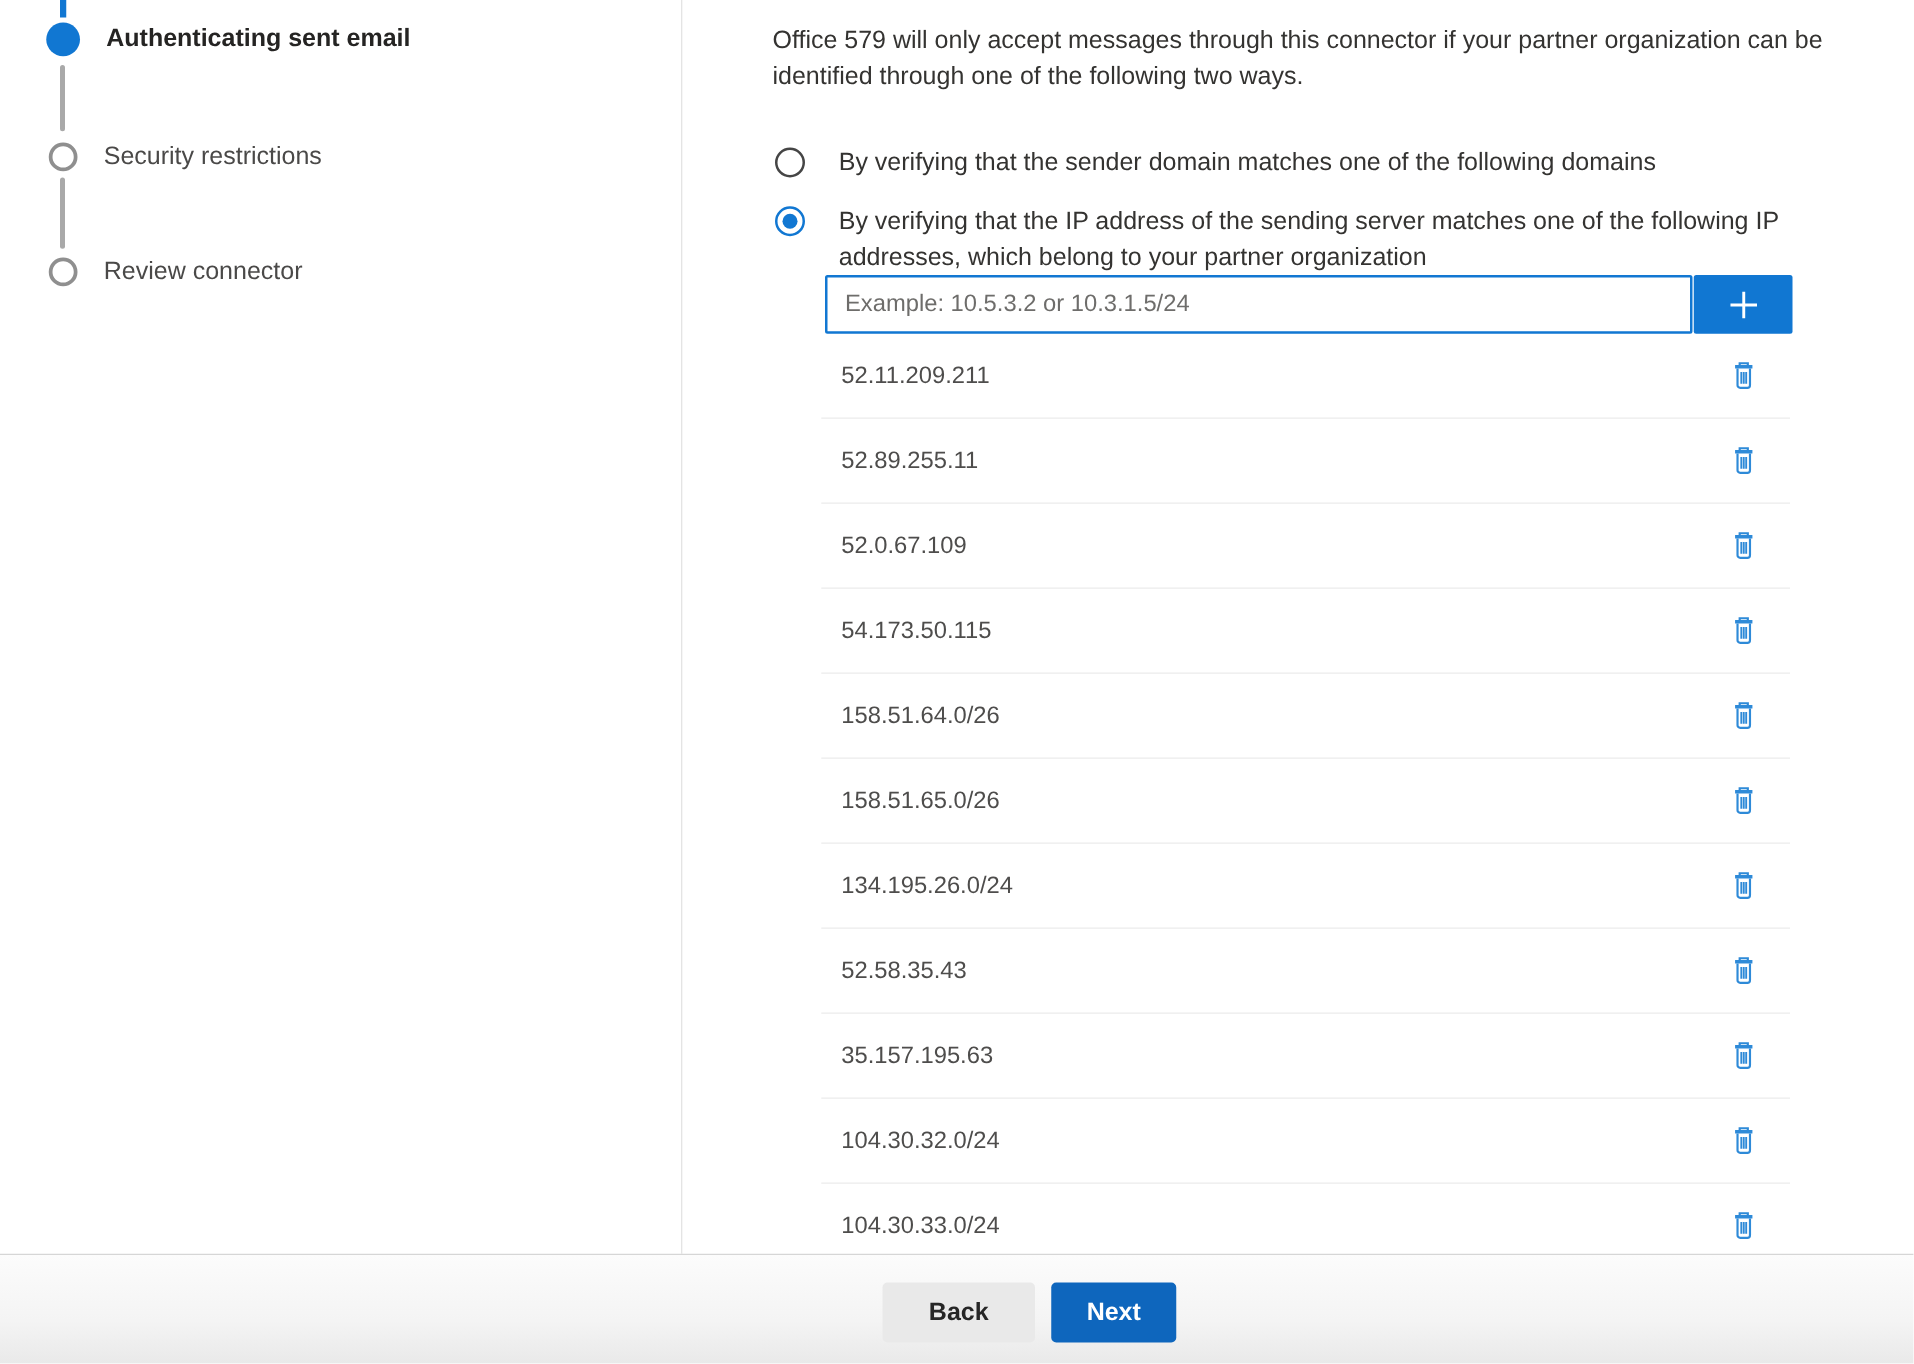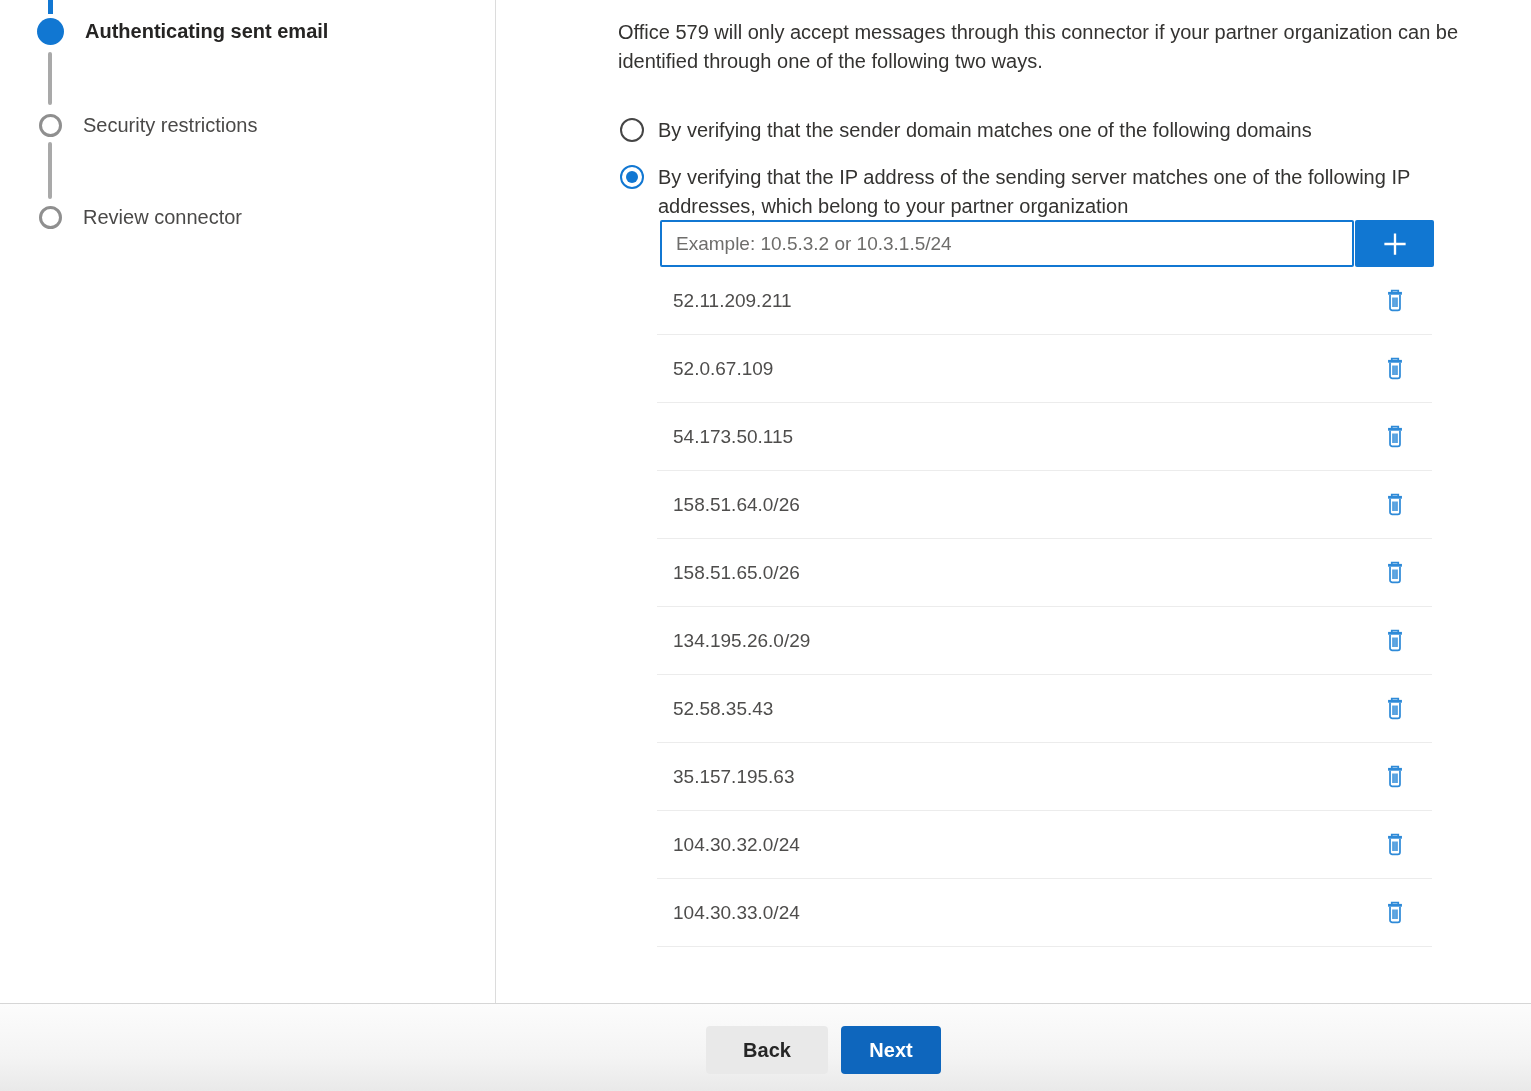--- a/index.html
+++ b/index.html
@@ -1,42 +1,42 @@
 <!DOCTYPE html>
 <html style="--accent: #1177d2; --next: #0e66bd;"><head>
 <meta charset="utf-8">
 <style>
   * { margin:0; padding:0; box-sizing:border-box; }
   html,body { width:1531px; height:1091px; background:#fff; }
   body { font-family:"Liberation Sans","DejaVu Sans",sans-serif; color:#343331; }
   .page { position:relative; width:1531px; height:1091px; overflow:hidden; background:#fff; }
 
   
-  .sidebar { position:absolute; left:0; top:0; width:496px; height:1003px;
+  .sidebar { position:absolute; left:0; top:0; width:546px; height:1003px;
              border-right:1px solid #dcdcdc; background:#fff; }
   .stem-top { position:absolute; left:48px; top:0; width:5px; height:14px; background:var(--accent); }
   .connector { position:absolute; left:48px; width:4px; background:#a9a9a9; border-radius:2px; }
   .connector.c1 { top:52px; height:53px; }
   .connector.c2 { top:142px; height:57px; }
   .step { position:absolute; left:37px; display:flex; align-items:center; }
   .step .circle { width:27px; height:27px; border-radius:50%; flex:0 0 auto; }
   .step.active .circle { background:var(--accent); }
   .step:not(.active) .circle { width:23px; height:23px; margin-left:2px; background:#fff;
                                border:3px solid #8f8f8f; }
   .step .lbl { margin-left:21px; font-size:20px; line-height:27px; color:#4a4948; white-space:nowrap; }
   .step.active .lbl { font-weight:bold; color:#252423; }
   .step.s0 { top:18px; }
   .step.s1 { top:112px; }
   .step.s2 { top:204px; }
 
   
   .content { position:absolute; left:546px; top:0; width:985px; height:1003px; overflow:hidden; background:#fff; }
   .intro { position:absolute; left:72px; top:18px; width:914px; font-size:20px; line-height:29px; color:#343331; }
 
-  .radio-option { position:absolute; left:74px; display:flex; align-items:flex-start; cursor:default; }
+  .radio-option { position:absolute; left:74px; display:flex; align-items:flex-start; cursor:default;gap:13px; }
   .radio-option.opt0 { top:116px; }
   .radio-option.opt1 { top:163px; }
   .radio { width:24px; height:24px; border-radius:50%; flex:0 0 auto; margin-top:2px;
            border:2px solid #454545; background:#fff; position:relative; }
   .radio-option.selected .radio { border-color:var(--accent); }
   .radio-option.selected .radio::after { content:""; position:absolute; left:4px; top:4px;
            width:12px; height:12px; border-radius:50%; background:var(--accent); }
   .radio-lbl { margin-left:14px; font-size:20px; line-height:29px; color:#343331; max-width:832px; }
 
   .ip-input-row { position:absolute; left:114px; top:220px; display:flex; align-items:stretch; }
@@ -121,20 +121,35 @@
           <line x1="4.6" y1="4.9" x2="17.4" y2="4.9" stroke-width="2.6"></line>
           <path d="M6.4 6.2 v12.4 a2 2 0 0 0 2 2 h5.2 a2 2 0 0 0 2 -2 V6.2" stroke-width="1.6"></path>
           <line x1="9.2" y1="8.8" x2="9.2" y2="17.6" stroke-width="1.4"></line>
           <line x1="11" y1="8.8" x2="11" y2="17.6" stroke-width="1.4"></line>
           <line x1="12.8" y1="8.8" x2="12.8" y2="17.6" stroke-width="1.4"></line>
         </g>
       </svg>
     </button>
   </div>
 
+  <div class="ip-row">
+    <span class="ip-val">52.89.255.11</span>
+    <button class="del-btn" style="color: rgb(46, 138, 216);">
+      <svg width="24" height="26" viewBox="0 0 22 24">
+        <g fill="none" stroke="currentColor">
+          <path d="M8 3.8 V2.4 h6 v1.4" stroke-width="1.6"></path>
+          <line x1="4.6" y1="4.9" x2="17.4" y2="4.9" stroke-width="2.6"></line>
+          <path d="M6.4 6.2 v12.4 a2 2 0 0 0 2 2 h5.2 a2 2 0 0 0 2 -2 V6.2" stroke-width="1.6"></path>
+          <line x1="9.2" y1="8.8" x2="9.2" y2="17.6" stroke-width="1.4"></line>
+          <line x1="11" y1="8.8" x2="11" y2="17.6" stroke-width="1.4"></line>
+          <line x1="12.8" y1="8.8" x2="12.8" y2="17.6" stroke-width="1.4"></line>
+        </g>
+      </svg>
+    </button>
+  </div>
 
   <div class="ip-row">
     <span class="ip-val">52.0.67.109</span>
     <button class="del-btn" style="color: rgb(46, 138, 216);">
       <svg width="24" height="26" viewBox="0 0 22 24">
         <g fill="none" stroke="currentColor">
           <path d="M8 3.8 V2.4 h6 v1.4" stroke-width="1.6"></path>
           <line x1="4.6" y1="4.9" x2="17.4" y2="4.9" stroke-width="2.6"></line>
           <path d="M6.4 6.2 v12.4 a2 2 0 0 0 2 2 h5.2 a2 2 0 0 0 2 -2 V6.2" stroke-width="1.6"></path>
           <line x1="9.2" y1="8.8" x2="9.2" y2="17.6" stroke-width="1.4"></line>
@@ -187,21 +202,21 @@
           <path d="M6.4 6.2 v12.4 a2 2 0 0 0 2 2 h5.2 a2 2 0 0 0 2 -2 V6.2" stroke-width="1.6"></path>
           <line x1="9.2" y1="8.8" x2="9.2" y2="17.6" stroke-width="1.4"></line>
           <line x1="11" y1="8.8" x2="11" y2="17.6" stroke-width="1.4"></line>
           <line x1="12.8" y1="8.8" x2="12.8" y2="17.6" stroke-width="1.4"></line>
         </g>
       </svg>
     </button>
   </div>
 
   <div class="ip-row">
-    <span class="ip-val">134.195.26.0/29</span>
+    <span class="ip-val">134.195.26.0/24</span>
     <button class="del-btn" style="color: rgb(46, 138, 216);">
       <svg width="24" height="26" viewBox="0 0 22 24">
         <g fill="none" stroke="currentColor">
           <path d="M8 3.8 V2.4 h6 v1.4" stroke-width="1.6"></path>
           <line x1="4.6" y1="4.9" x2="17.4" y2="4.9" stroke-width="2.6"></line>
           <path d="M6.4 6.2 v12.4 a2 2 0 0 0 2 2 h5.2 a2 2 0 0 0 2 -2 V6.2" stroke-width="1.6"></path>
           <line x1="9.2" y1="8.8" x2="9.2" y2="17.6" stroke-width="1.4"></line>
           <line x1="11" y1="8.8" x2="11" y2="17.6" stroke-width="1.4"></line>
           <line x1="12.8" y1="8.8" x2="12.8" y2="17.6" stroke-width="1.4"></line>
         </g>

